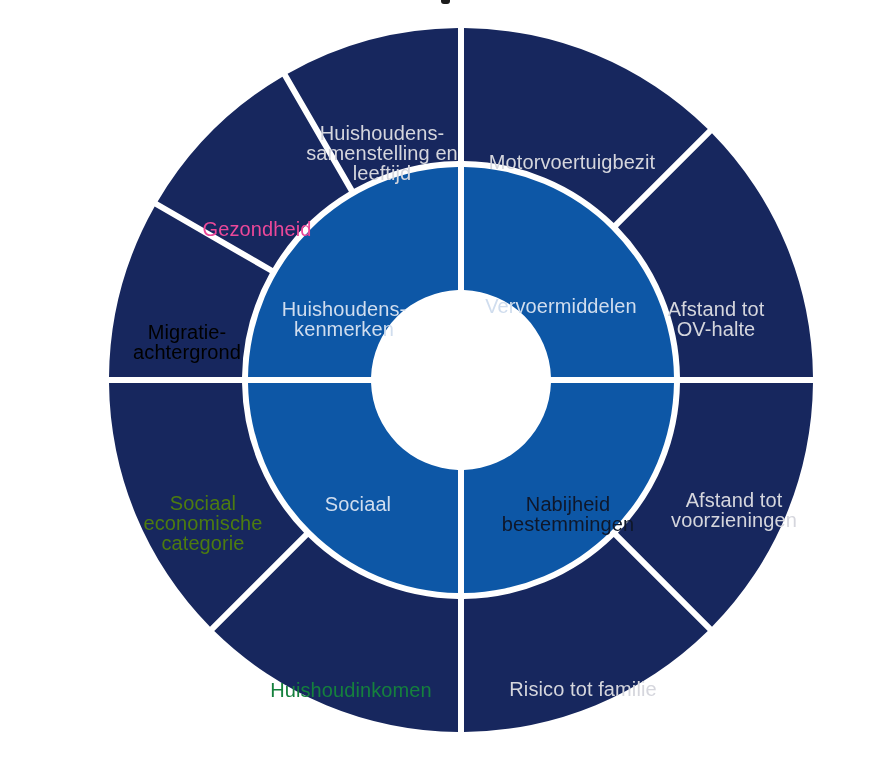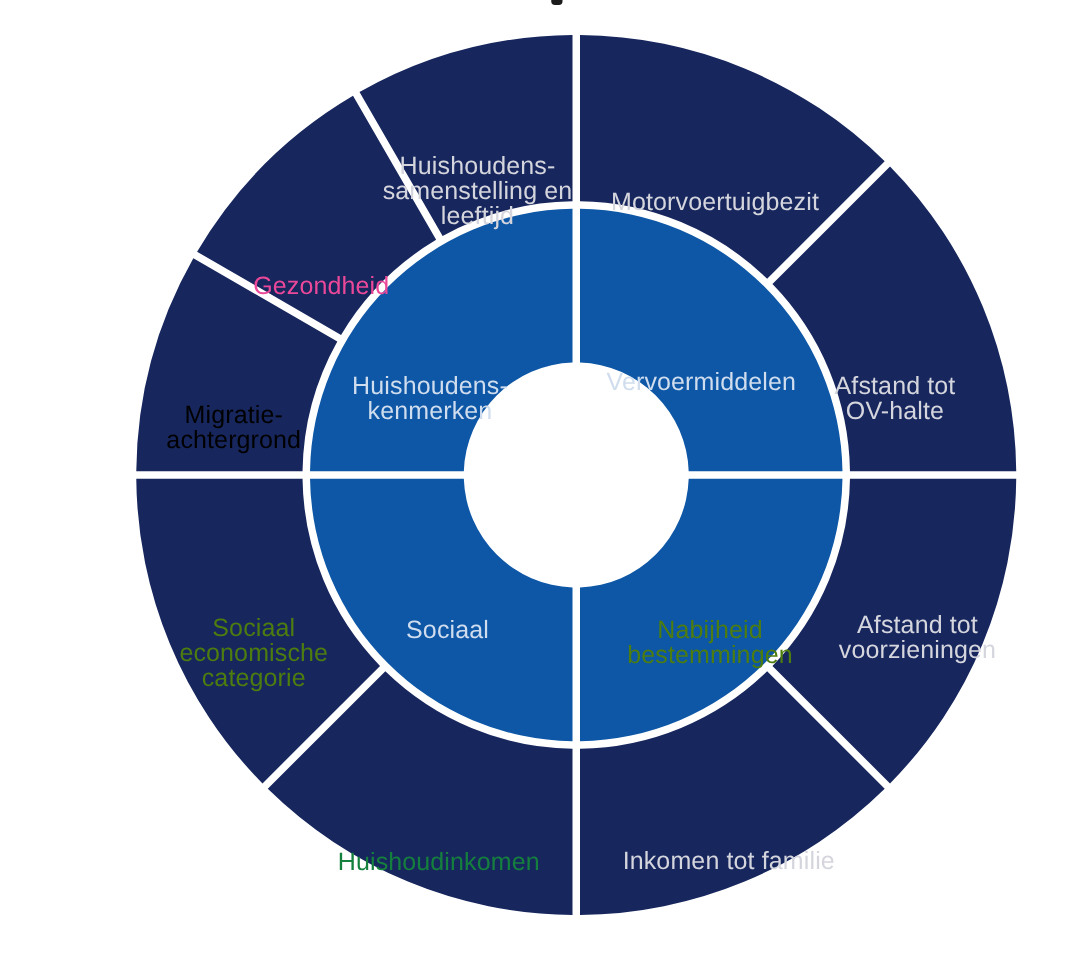--- a/index.html
+++ b/index.html
@@ -54,31 +54,31 @@
       <path d="M 673.9788735886832 382.99990081431446 A 213 213 0 0 1 463.9999008143145 592.9788735886832 L 463.9994444753078 469.95000462945814 A 90 90 0 0 0 550.9500046294581 382.9994444753078 Z" fill="#0d57a6"></path>
       <path d="M 458.00009918568554 592.9788735886832 A 213 213 0 0 1 248.02112641131686 382.9999008143144 L 371.04999537054186 382.9994444753078 A 90 90 0 0 0 458.0005555246922 469.95000462945814 Z" fill="#0d57a6"></path>
       <path d="M 248.02112641131686 377.00009918568566 A 213 213 0 0 1 458.00009918568554 167.02112641131686 L 458.0005555246922 290.04999537054186 A 90 90 0 0 0 371.04999537054186 377.0005555246921 Z" fill="#0d57a6"></path>
     </svg>
   <div id="labels">
       <div class="seg-label" style="left: 572px; top: 120px; color: rgb(213, 214, 221);">Motorvoertuigbezit</div>
       <div class="seg-label" style="left: 716px; top: 277px; color: rgb(213, 214, 221);">Afstand tot
 OV-halte</div>
       <div class="seg-label" style="left: 734px; top: 468px; color: rgb(213, 214, 221);">Afstand tot
 voorzieningen</div>
-      <div class="seg-label" style="left: 583px; top: 647px; color: rgb(213, 214, 221);">Inkomen tot familie</div>
+      <div class="seg-label" style="left: 583px; top: 647px; color: rgb(213, 214, 221);">Risico tot familie</div>
       <div class="seg-label" style="left: 351px; top: 648px; color: #15803d;">Huishoudinkomen</div>
       <div class="seg-label" style="left: 203px; top: 481px; color: #4d7c0f;">Sociaal
 economische
 categorie</div>
       <div class="seg-label" style="left: 187px; top: 300px; color: #000000;">Migratie-
 achtergrond</div>
       <div class="seg-label" style="left: 257px; top: 187px; color: #ec4899;">Gezondheid</div>
       <div class="seg-label" style="left: 382px; top: 111px; color: rgb(213, 214, 221);">Huishoudens-
 samenstelling en
 leeftijd</div>
       <div class="seg-label" style="left: 561px; top: 264px; color: rgb(208, 221, 238);">Vervoermiddelen</div>
-      <div class="seg-label" style="left: 568px; top: 472px; color: #4d7c0f;">Nabijheid
+      <div class="seg-label" style="left: 568px; top: 472px; color: #0f172a;">Nabijheid
 bestemmingen</div>
       <div class="seg-label" style="left: 358px; top: 462px; color: rgb(208, 221, 238);">Sociaal</div>
       <div class="seg-label" style="left: 344px; top: 277px; color: rgb(208, 221, 238);">Huishoudens-
 kenmerken</div>
     </div>
 </div>
 
 </body></html>

